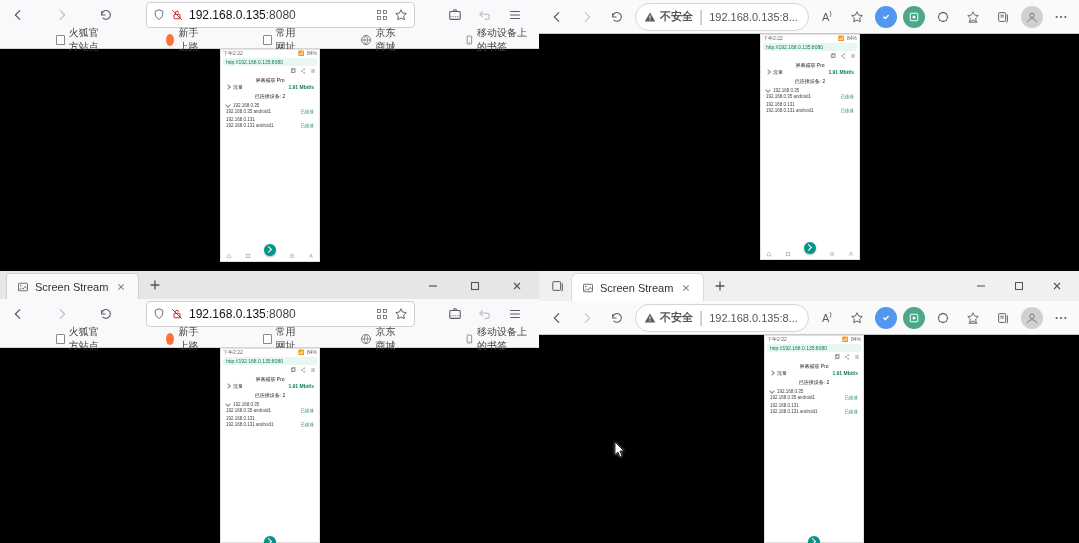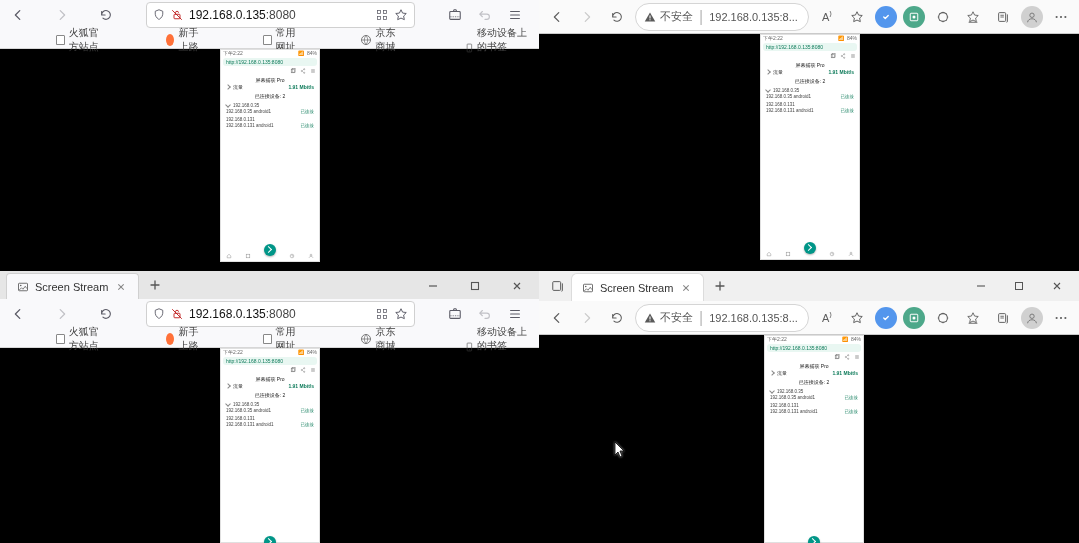--- a/index.html
+++ b/index.html
@@ -32,37 +32,37 @@
   .ff-addr .lock{color:#bd1818;}
   .ff-url{flex:1;font-size:12px;color:#444;white-space:nowrap;overflow:hidden;}
   .ff-url b{font-weight:500;color:#111;}
   .ff-toolbar-right{display:flex;align-items:center;gap:6px;padding-right:6px;}
   .ff-bmbar{height:19px;display:flex;align-items:center;gap:10px;padding:0 8px;font-size:10px;color:#3c3c3c;}
   .ff-bmitem{display:flex;align-items:center;gap:4px;cursor:pointer;padding-left:48px;}
   .ff-bmitem .folder{width:12px;height:10px;border:1px solid #888;border-radius:1px 1px 0 0;display:inline-block;background:#fff;}
   .ff-bmitem .ff-favicon{width:12px;height:12px;border-radius:50%;background:#ff7139;display:inline-block;}
   .ff-bmitem .jd-icon{width:12px;height:12px;display:inline-block;color:#555;}
   .ff-bmbar .spacer{flex:1;}
-  .ff-bmitem.right{color:#444;align-items:flex-end;}
+  .ff-bmitem.right{color:#444;}
   .ff-tabbar{position:absolute;left:0;right:0;top:0;height:28px;background:#e6e6e6;display:flex;align-items:center;padding:0 6px;}
   .ff-tab{display:flex;align-items:center;gap:6px;background:#f9f9fb;height:26px;padding:0 10px;border:1px solid #d0d0d0;border-bottom:none;border-radius:4px 4px 0 0;font-size:11px;color:#333;margin-top:2px;}
   .ff-tab .close{width:14px;height:14px;border-radius:2px;display:flex;align-items:center;justify-content:center;color:#888;cursor:pointer;}
   .ff-newtab{width:24px;height:24px;display:flex;align-items:center;justify-content:center;color:#555;cursor:pointer;margin-left:4px;}
   .ff-win-ctrls{position:absolute;right:4px;top:4px;display:flex;gap:6px;}
   .ff-win-ctrls div{width:36px;height:22px;display:flex;align-items:center;justify-content:center;color:#555;cursor:pointer;}
 
   
   .ff-withtab .ff-chrome{top:28px;}
 
   
   .edge-chrome{position:absolute;left:0;right:0;top:0;height:34px;background:#fafafa;border-bottom:1px solid var(--edge-border);display:flex;align-items:center;padding:0 6px;gap:6px;}
   .edge-ic{width:24px;height:24px;border-radius:4px;display:flex;align-items:center;justify-content:center;color:#5c5c5c;cursor:pointer;}
   .edge-ic.disabled{opacity:.3;}
   .edge-addr{flex:1;height:28px;border-radius:14px;border:1px solid #d5d5d5;background:#fff;display:flex;align-items:center;gap:6px;padding:0 8px;max-width:180px;}
-  .edge-warn{display:flex;align-items:center;gap:4px;font-size:11px;color:#555;}
+  .edge-warn{display:flex;align-items:center;gap:4px;font-size:11px;color:#555;font-weight:bold;}
   .edge-warn .tri{color:#5f5f5f;}
   .edge-url{font-size:11px;color:#555;white-space:nowrap;overflow:hidden;}
   .edge-readaloud{font-size:11px;color:#5c5c5c;}
   .edge-badge{width:22px;height:22px;border-radius:50%;display:flex;align-items:center;justify-content:center;}
   .edge-badge.blue{background:#5396ed;color:#fff;}
   .edge-badge.green{background:#4da88a;color:#fff;}
   .edge-avatar{width:22px;height:22px;border-radius:50%;background:#d0d0d0;display:flex;align-items:center;justify-content:center;color:#777;}
 
   .edge-tabbar{position:absolute;left:0;right:0;top:0;height:30px;background:var(--edge-bg);display:flex;align-items:center;padding:0 6px;}
   .edge-tabicon{width:26px;height:26px;display:flex;align-items:center;justify-content:center;color:#555;cursor:pointer;}

